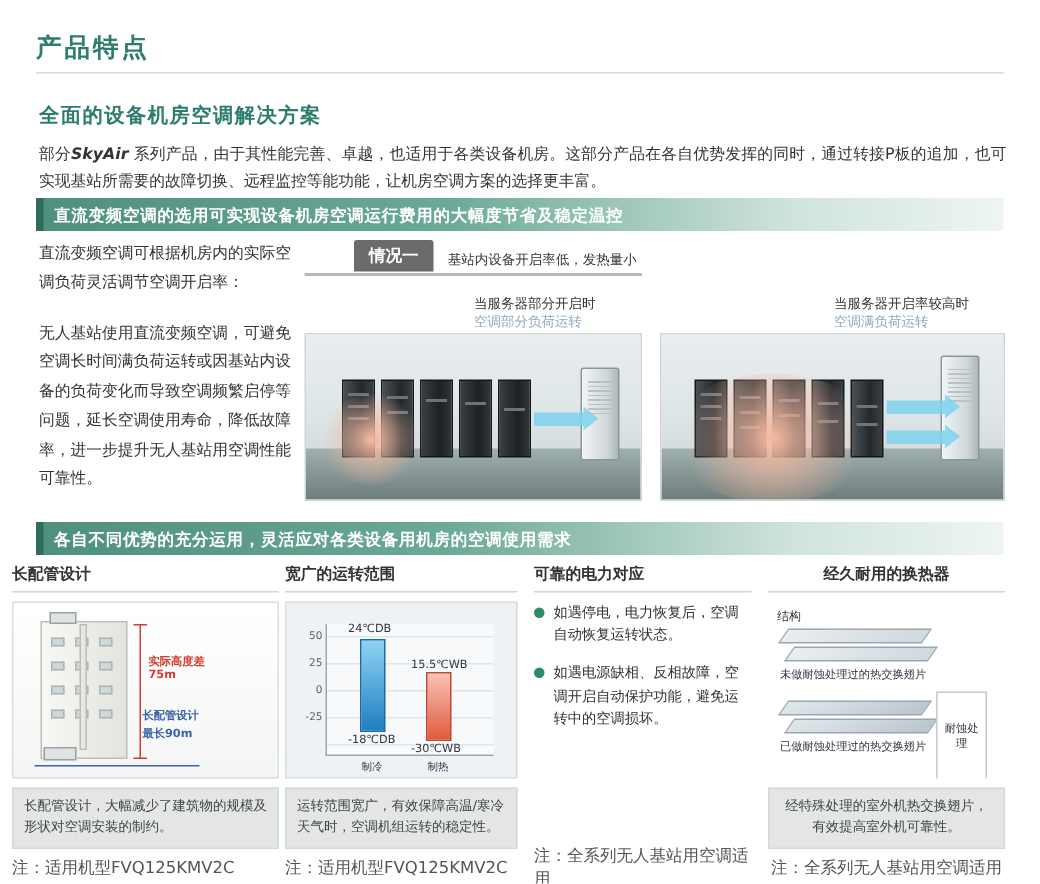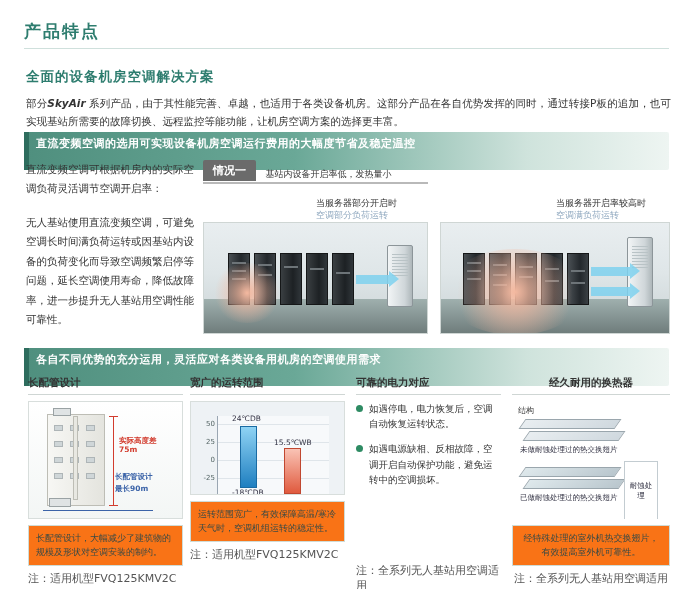--- a/index.html
+++ b/index.html
@@ -32,21 +32,21 @@
   }
   .intro {
     position:absolute; left:26px; top:94px; width:645px;
     font-size:10.5px; line-height:1.75; color:#333;
     text-align: justify;
   }
   .intro b.brand { font-style: italic; font-weight:bold; }
 
   
   .banner {
-    position:absolute; height:38px; width:645px; left:24px;
+    position:absolute; height:22px; width:645px; left:24px;
     background: linear-gradient(to right,#4f8f7e 0%, #6aa897 42%, #cfe3dc 78%, #eef5f2 100%);
     border-radius:2px;
   }
   .banner .bar-accent {
     position:absolute; left:0; top:0; width:5px; height:100%;
     background:#2e6d5e;
   }
   .banner .btxt {
     position:absolute; left:12px; top:4px;
     color:#fff; font-size:11px; font-weight:bold; letter-spacing:0.5px;
@@ -65,21 +65,21 @@
   #case1 { left:203px; width:225px; }
   #case2 { left:440px; width:230px; }
 
   .case-tab {
     display:inline-block;
     background:#8e8e8e; color:#fff;
     font-size:11px; font-weight:bold;
     padding:3px 10px; border-radius:2px 2px 0 0;
     vertical-align:bottom;
   }
-  .case-tab.sel { background:#6b6b6b; }
+  .case-tab.sel { background:#6b6b6b;margin-left:33px; }
   .case-head {
     display:inline-block; vertical-align:bottom;
     font-size:9px; color:#333; line-height:1.35;
     padding-left:6px; padding-bottom:1px;
     max-width: 150px;
   }
   .case-underline { height:2px; background:#b9b9b9; margin-top:1px; }
 
   .case-note {
     position:absolute; font-size:9px; line-height:1.35;
@@ -124,41 +124,41 @@
     border-top:8.5px solid transparent; border-bottom:8.5px solid transparent;
     border-left:10px solid #7fd2ef;
   }
   .heatglow{
     position:absolute; border-radius:50%;
     background:radial-gradient(circle,#f4b9a0 0%, rgba(244,185,160,0) 70%);
   }
 
   
   .col { position:absolute; top:376px; }
-  #col1 { left:28px;  width:155px; }
+  #col1 { left:8px;  width:178px; }
   #col2 { left:190px; width:155px; }
   #col3 { left:356px; width:145px; }
   #col4 { left:512px; width:158px;text-align:center; }
 
   .col-h {
     font-size:10.5px; font-weight:bold; color:#333; margin-bottom:4px;
   }
   .col-rule { height:1px; background:#cfd6d4; margin-bottom:6px; }
 
   .panel {
     border:1px solid #d8dedc; background:#fbfcfc;
     position:relative; overflow:hidden;
   }
   #p1 { height:118px; background:linear-gradient(to bottom,#ffffff,#f3f6f5); }
-  #p2 { height:94px; background:#eef2f5; }
+  #p2 { height:118px; background:#eef2f5; }
   #p3 { height:118px; background:#ffffff; border:none; }
   #p4 { height:118px; background:#ffffff; border:none; }
 
   .cap {
-    margin-top:6px; border:1px solid #cfdcd6; background:#f97316;
+    margin-top:6px; border:1px solid #cfdcd6; background:#e5e5e5;
     padding:6px 7px; font-size:9px; line-height:1.5; color:#3a4a45;
     min-height:38px;
   }
   .note {
     margin-top:5px; font-size:11px; color:#555;
   }
 
   
   .bld {
     position:absolute; left:18px; top:12px; width:58px; height:92px;

